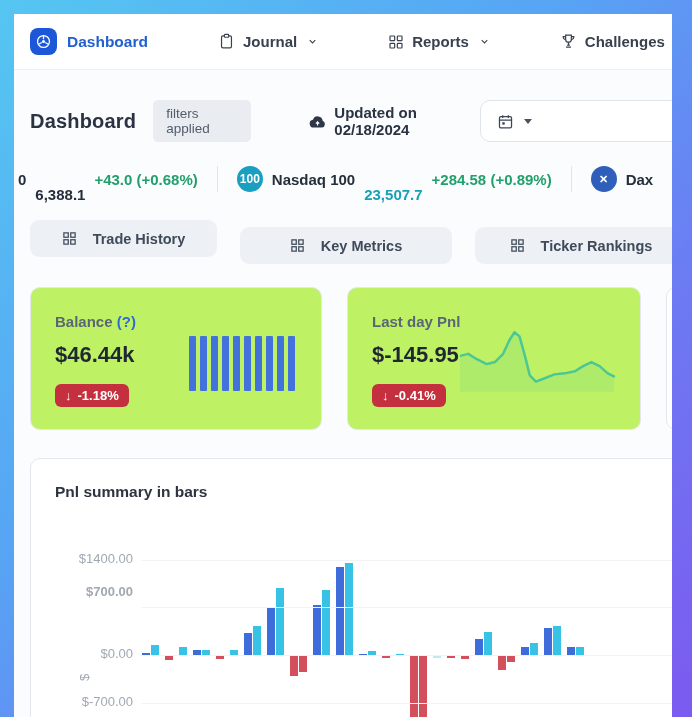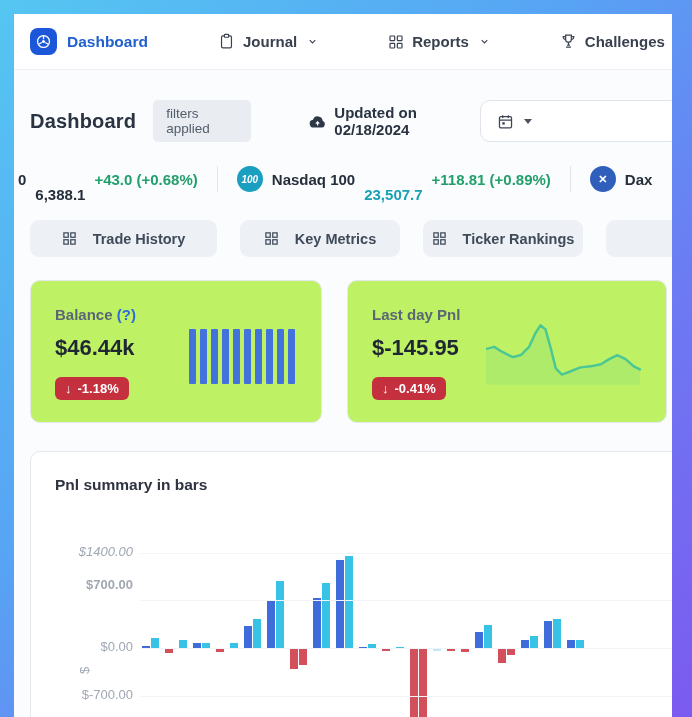--- a/index.html
+++ b/index.html
@@ -27,27 +27,27 @@
   .date-caret { width:0; height:0; border-left:4px solid transparent; border-right:4px solid transparent; border-top:5px solid #4a5260; }
 
   
   .ticker-row { display:flex; align-items:center; margin:20px 0 0 4px; height:34px; white-space:nowrap; }
   .tk { display:flex; align-items:center; gap:9px; font-size:15px; }
   .tk-sym { font-weight:700; color:#252e3b; }
   .tk-price { font-weight:700; color:#252e3b;margin-top:31px; }
   .tk-change { font-weight:600; }
   .tk-div { width:1px; height:26px; background:#e2e5ea; margin:0 19px; }
   .circle-badge { width:26px; height:26px; border-radius:50%; display:flex; align-items:center; justify-content:center; color:#fff; font-weight:700; flex:none; }
-  .badge-100 { font-size:10px;font-style:italic; }
+  .badge-100 { font-size:12px; }
   .badge-x { font-size:11px; }
 
   
   .btn-row { display:flex; gap:23px; margin:24px 0 0 16px; }
   .qbtn { height:37px; border:0; background:#edf0f4; border-radius:9px; display:flex; align-items:center; justify-content:center; gap:16px; color:#3f4a5a; font-size:14.5px; font-weight:700; font-family:inherit; cursor:pointer; flex:none; }
-  .qbtn.w1 { width:187px; } .qbtn.w2 { width:160px; } .qbtn.sliver { width:160px; }
+  .qbtn.w1 { width:187px; } .qbtn.w2 { width:212px;margin-top:7px; } .qbtn.sliver { width:160px; }
 
   
   .cards-row { display:flex; gap:25px; margin:23px 0 0 16px; }
   .kpi-card { width:292px; height:143px; background:#bef264; border:1px solid #e4e8ee; border-radius:10px; position:relative; padding:25px 0 0 24px; flex:none; }
   .kpi-title { color:#5b6675; font-size:15px; font-weight:600; }
   .kpi-help { color:#2f6bd8; font-weight:700; cursor:pointer; }
   .kpi-value { margin-top:12px; font-size:22px; font-weight:800; color:#1e2732; }
   .kpi-badge { position:absolute; left:24px; top:96px; background:#c5303e; color:#fff; font-size:13px; font-weight:700; border-radius:6px; padding:4px 10px; display:flex; gap:6px; align-items:center; }
   .spark-bars { position:absolute; right:26px; top:47px; height:56px; display:flex; align-items:flex-end; gap:4px; }
   .spark-bars div { width:7px; background:#4472dd; border-radius:1px; }
@@ -141,21 +141,21 @@
     <div class="tk">
       <span class="tk-sym">0</span>
       <span class="tk-price">6,388.1</span>
       <span class="tk-change" style="color:#21a06c">+43.0 (+0.68%)</span>
     </div>
     <span class="tk-div"></span>
     <div class="tk">
       <span class="circle-badge badge-100" style="background:#1a9fc0">100</span>
       <span class="tk-sym">Nasdaq 100</span>
       <span class="tk-price" style="color:#18a0b5">23,507.7</span>
-      <span class="tk-change" style="color:#21a06c">+118.81 (+0.89%)</span>
+      <span class="tk-change" style="color:#21a06c">+284.58 (+0.89%)</span>
     </div>
     <span class="tk-div"></span>
     <div class="tk">
       <span class="circle-badge badge-x" style="background:#2f5fba">✕</span>
       <span class="tk-sym">Dax</span>
     </div>
   </div>
 
   <div class="btn-row">
     <button class="qbtn w1">
@@ -206,21 +206,21 @@
             <div style="height: 55px; background: rgb(68, 114, 221);"></div>
             <div style="height: 55px; background: rgb(68, 114, 221);"></div>
             <div style="height: 55px; background: rgb(68, 114, 221);"></div>
             <div style="height: 55px; background: rgb(68, 114, 221);"></div>
             <div style="height: 55px; background: rgb(68, 114, 221);"></div>
             <div style="height: 55px; background: rgb(68, 114, 221);"></div>
             <div style="height: 55px; background: rgb(68, 114, 221);"></div>
           </div>
     </div>
 
-    <div class="kpi-card" style="width:320px">
+    <div class="kpi-card" style="width:294px">
       <div class="kpi-title">Last day Pnl</div>
       <div class="kpi-value">$-145.95</div>
       <div class="kpi-badge">
         <span>↓</span>
         <span>-0.41%</span>
       </div>
       <svg class="spark-line" width="156" height="64" viewBox="0 0 152 62">
         <polygon points="0,27 8,25 16,30 26,35 34,33 42,25 48,12 53,4 58,8 63,26 68,46 74,52 82,49 92,45 102,44 112,42 120,37 128,33 136,37 144,44 150,47 150,62 0,62" fill="rgba(75,199,149,0.14)"></polygon>
         <polyline points="0,27 8,25 16,30 26,35 34,33 42,25 48,12 53,4 58,8 63,26 68,46 74,52 82,49 92,45 102,44 112,42 120,37 128,33 136,37 144,44 150,47" fill="none" stroke="#4bc795" stroke-width="2.4" stroke-linejoin="round" stroke-linecap="round"></polyline>
       </svg>
@@ -266,21 +266,21 @@
             <div class="bar" style="left: 356px; height: 13.6px; top: 112px; background: rgb(212, 79, 92);"></div>
             <div class="bar" style="left: 365px; height: 6.12px; top: 112px; background: rgb(212, 79, 92);"></div>
             <div class="bar" style="left: 379px; height: 8.16px; top: 102.84px; background: rgb(62, 108, 219);"></div>
             <div class="bar" style="left: 388px; height: 12.24px; top: 98.76px; background: rgb(56, 195, 230);"></div>
             <div class="bar" style="left: 402px; height: 26.52px; top: 84.48px; background: rgb(62, 108, 219);"></div>
             <div class="bar" style="left: 411px; height: 29.24px; top: 81.76px; background: rgb(56, 195, 230);"></div>
             <div class="bar" style="left: 425px; height: 7.82px; top: 103.18px; background: rgb(62, 108, 219);"></div>
             <div class="bar" style="left: 434px; height: 7.82px; top: 103.18px; background: rgb(56, 195, 230);"></div>
           </div>
     <div class="gridline" style="top: 15.8px;"></div>
-          <div class="ytick" style="top: 6.8px; font-style: italic;">$1400.00</div>
+          <div class="ytick" style="top: 6.8px;">$1400.00</div>
           <div class="gridline" style="top: 63.4px;"></div>
           <div class="ytick" style="top: 40px; font-weight: bold;">$700.00</div>
           <div class="gridline" style="top: 111px;"></div>
           <div class="ytick" style="top: 102px;">$0.00</div>
           <div class="gridline" style="top: 158.6px;"></div>
           <div class="ytick" style="top: 149.6px;">$-700.00</div>
         </div>
   </div>
 
 </div>

